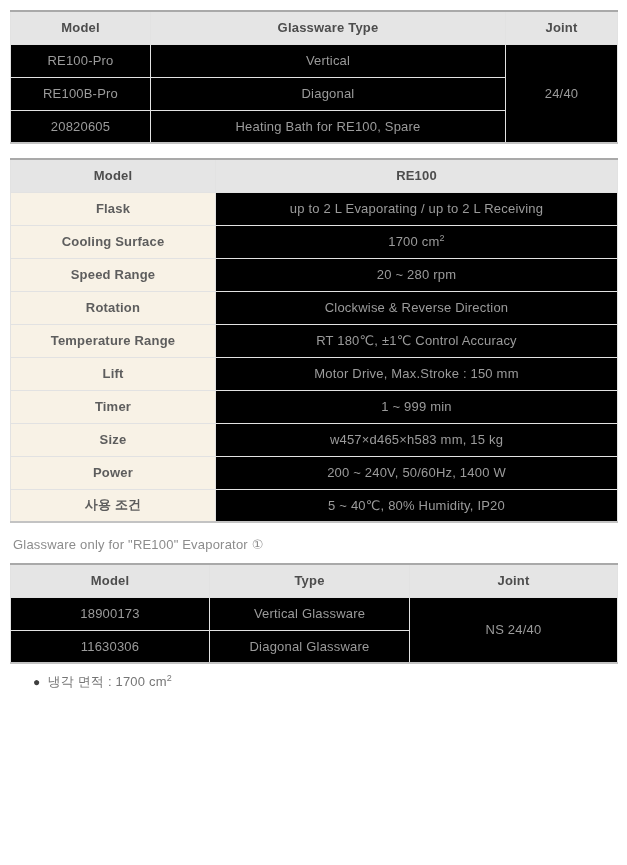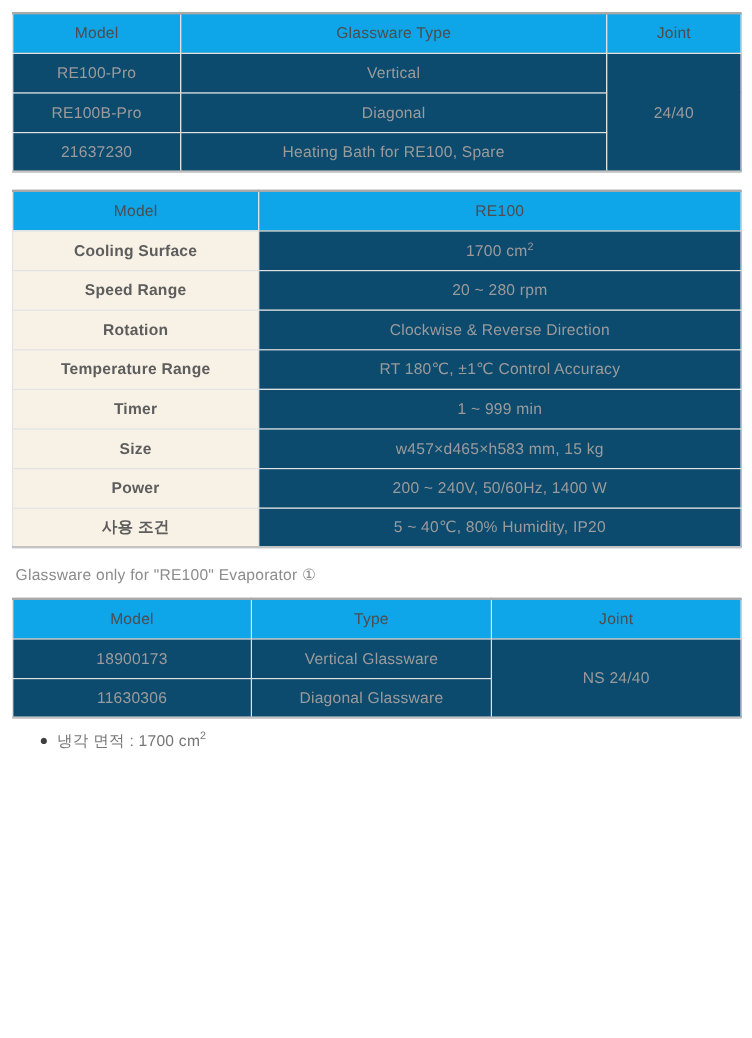--- a/index.html
+++ b/index.html
@@ -20,28 +20,28 @@
     border-top: 2px solid #a9a9a9;
     border-bottom: 2px solid #c3c3c3;
   }
   table.tbl td {
     border: 1px solid #e2e2e2;
     height: 33px;
     text-align: center;
     vertical-align: middle;
     font-size: 13px;
     padding: 0 6px;
-    background: #0c4a6e;
+    background: #000000;
     color: #9b9b9b;
     letter-spacing: 0.2px;
   }
   table.tbl td.hd {
-    background: #0ea5e9;
+    background: #e5e5e5;
     color: #4d4d4d;
-    font-weight: normal;
+    font-weight: bold;
   }
   table.tbl td.lbl {
     background: #f8f2e6;
     color: #5d5d5d;
     font-weight: bold;
   }
   .t2 { margin-top: 14px; }
   .t3 { margin-top: 0; }
 
   sup { font-size: 9px; }
@@ -85,51 +85,59 @@
       <tr>
         <td>RE100-Pro</td>
         <td>Vertical</td>
         <td rowspan="3">24/40</td>
       </tr>
       <tr>
         <td>RE100B-Pro</td>
         <td>Diagonal</td>
       </tr>
       <tr>
-        <td>21637230</td>
+        <td>20820605</td>
         <td>Heating Bath for RE100, Spare</td>
       </tr>
     </tbody>
   </table>
 
   <table class="tbl t2">
     <colgroup>
         <col style="width:205px">
         <col style="width:402px">
       </colgroup>
     <tbody>
       <tr>
         <td class="hd">Model</td>
         <td class="hd">RE100</td>
       </tr>
       <tr>
+        <td class="lbl">Flask</td>
+        <td>up to 2 L Evaporating / up to 2 L Receiving</td>
+      </tr>
+      <tr>
         <td class="lbl">Cooling Surface</td>
         <td><span>1700 cm</span><sup>2</sup></td>
       </tr>
       <tr>
         <td class="lbl">Speed Range</td>
         <td>20 ~ 280 rpm</td>
       </tr>
       <tr>
         <td class="lbl">Rotation</td>
         <td>Clockwise &amp; Reverse Direction</td>
       </tr>
       <tr>
         <td class="lbl">Temperature Range</td>
         <td>RT 180℃, ±1℃ Control Accuracy</td>
+      </tr>
+      <tr>
+        <td class="lbl">Lift</td>
+        <td>Motor Drive, Max.Stroke : 150 mm</td>
       </tr>
       <tr>
         <td class="lbl">Timer</td>
         <td>1 ~ 999 min</td>
       </tr>
       <tr>
         <td class="lbl">Size</td>
         <td>w457×d465×h583 mm, 15 kg</td>
       </tr>
       <tr>

